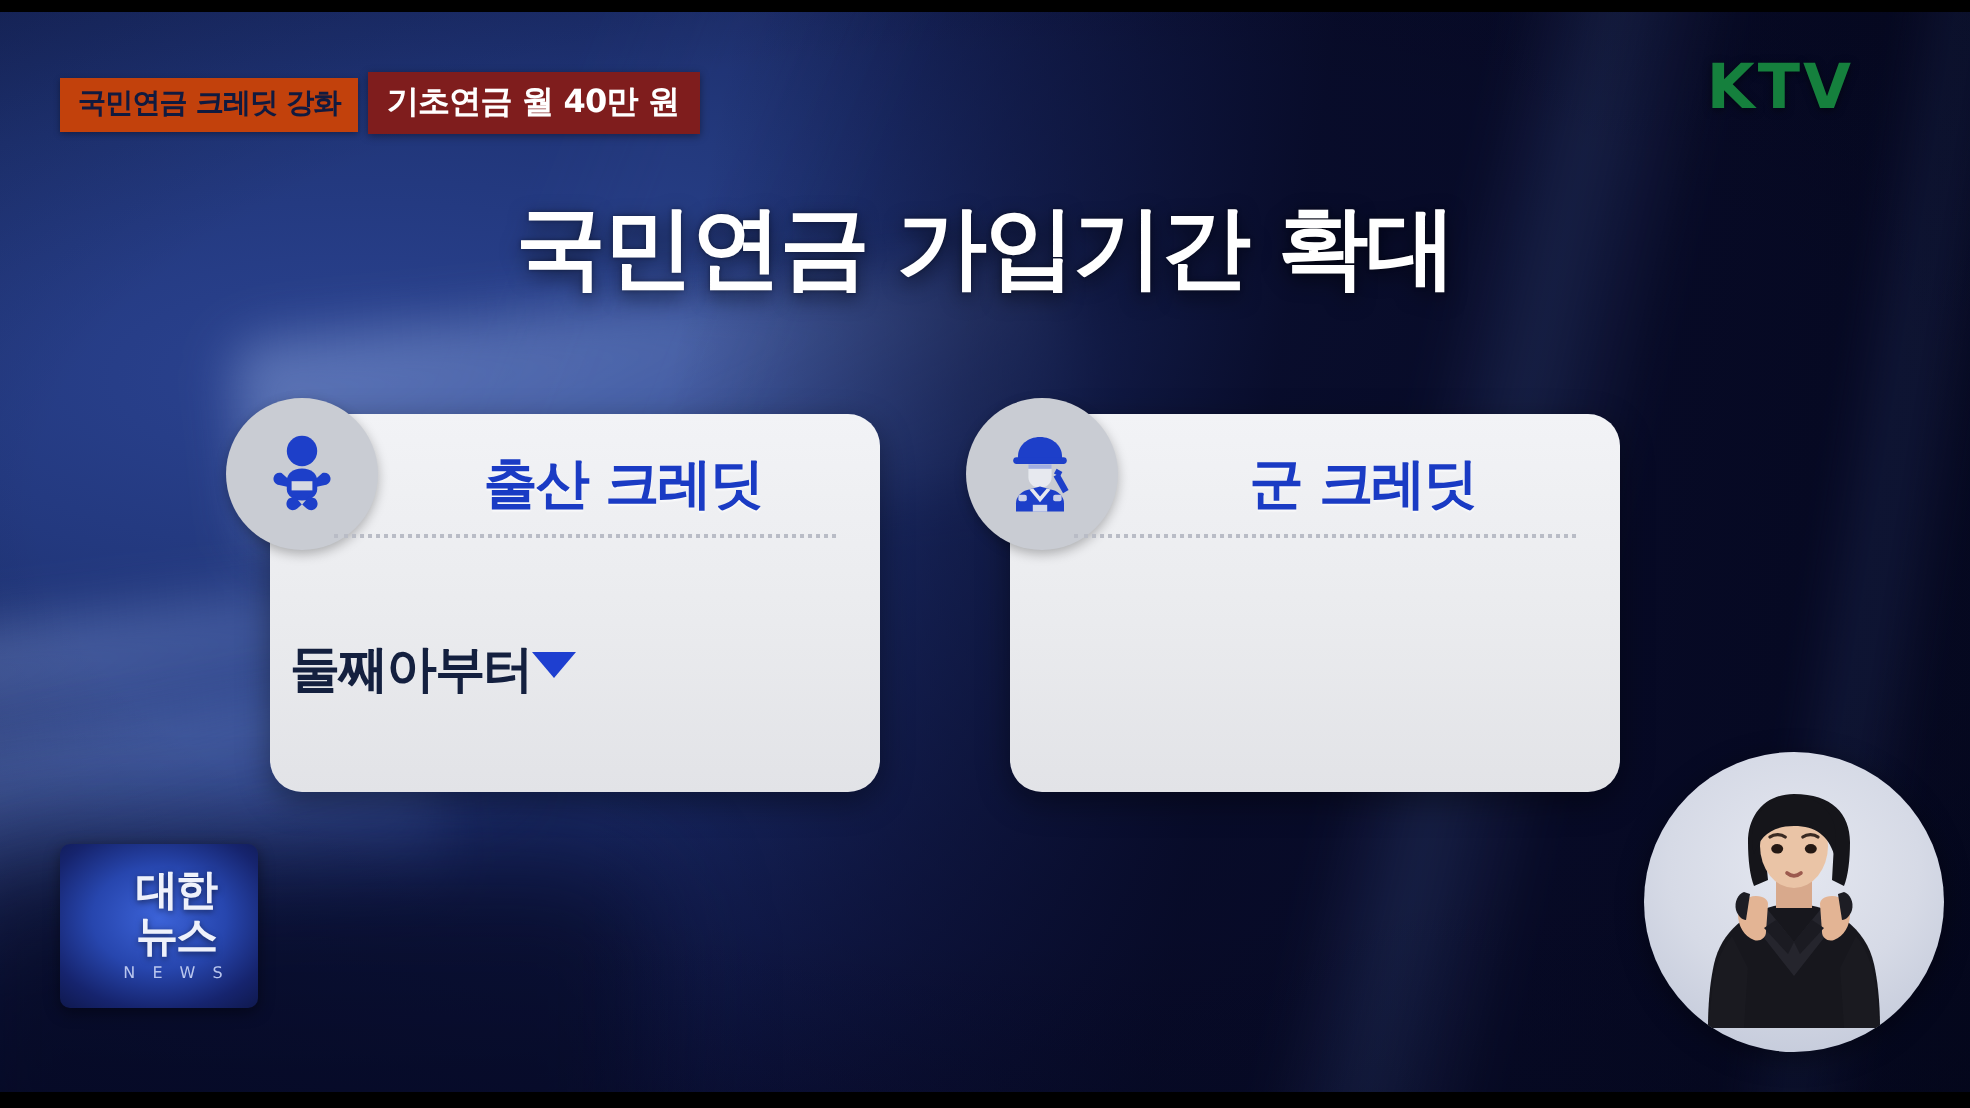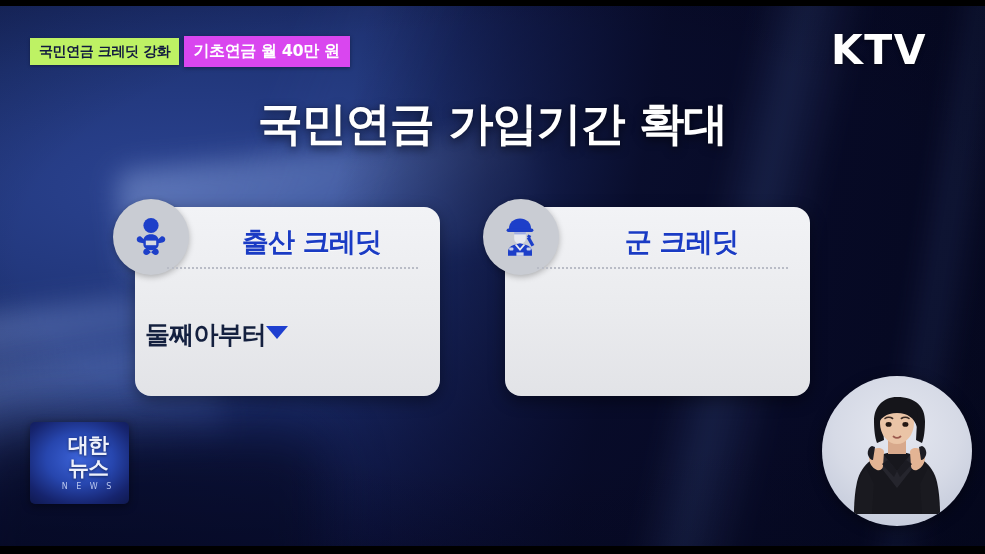--- a/index.html
+++ b/index.html
@@ -84,50 +84,50 @@
 
   
   .caption-stack {
     position: absolute;
     left: 30px;
     top: 36px;
     z-index: 6;
   }
   .caption-top {
     display: inline-block;
-    background: #bef264;
+    background: #c2410c;
     color: #111a3f;
     font-size: 14px;
     font-weight: bold;
     line-height: 1;
     padding: 6px 9px 7px 9px;
     letter-spacing: -0.4px;
     white-space: nowrap;
     box-shadow: 0 1px 3px rgba(0,0,0,0.35);
   }
   .caption-bottom {
     display: inline-block;
-    background: #d946ef;
+    background: #7f1d1d;
     color: #ffffff;
     font-size: 16px;
     font-weight: bold;
     line-height: 1;
     padding: 7px 10px 8px 9px;
     letter-spacing: -0.4px;
     white-space: nowrap;
     box-shadow: 0 1px 4px rgba(0,0,0,0.4);
   }
 
   
   .ktv-logo {
     position: absolute;
     right: 58px;
     top: 26px;
-    color: #ffffff;
-    font-size: 41px;
+    color: #15803d;
+    font-size: 31px;
     font-weight: bold;
     letter-spacing: 1.5px;
     z-index: 6;
     text-shadow: 0 1px 4px rgba(0,0,0,0.5);
   }
 
   
   .main-title {
     position: absolute;
     left: 0;

